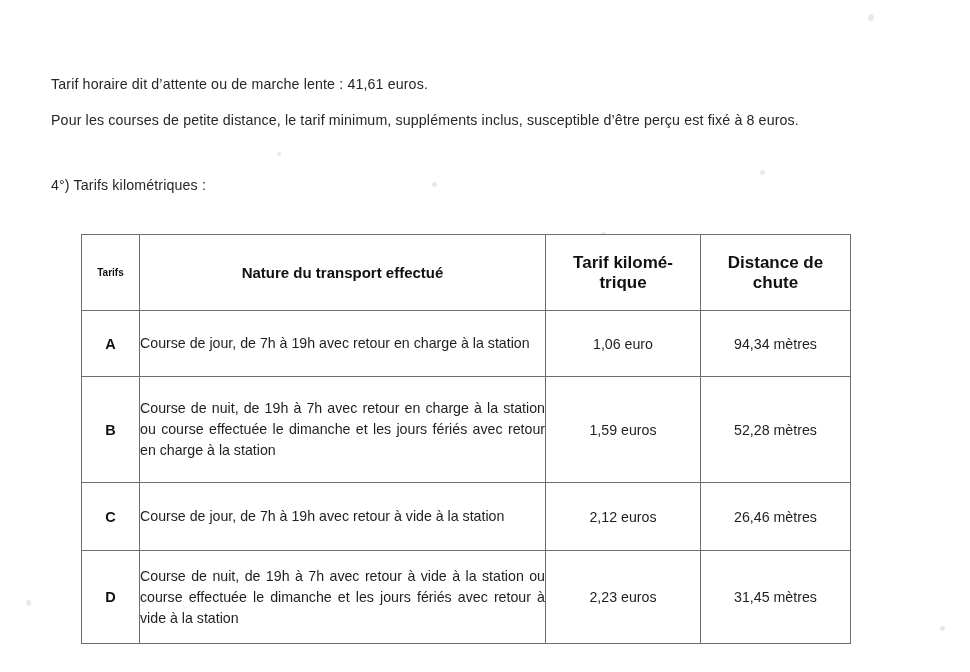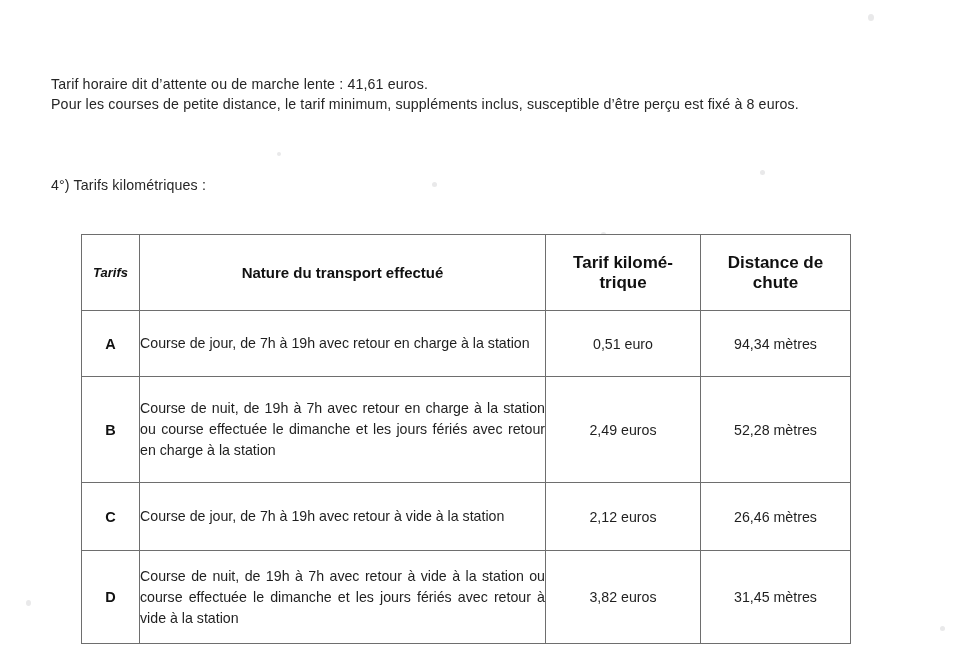--- a/index.html
+++ b/index.html
@@ -35,21 +35,21 @@
   
   .para {
     position: absolute;
     left: 51px;
     font-size: 14.2px;
     line-height: 21px;
     color: #262626;
     letter-spacing: 0.01em;
   }
   .para.p1 { top: 60px;  width: 870px; }
-  .para.p2 { top: 80px;  width: 868px; }
+  .para.p2 { top: 96px;  width: 868px; }
   .para.p3 { top: 161px; width: 500px; }
   .para.p4 { top: 203px; width: 600px; }
 
   
   .tariff-table {
     position: absolute;
     left: 81px;
     top: 234px;
     width: 769px;
     border-collapse: collapse;
@@ -68,21 +68,21 @@
   col.c-dist    { width: 150px; }
 
   .th-cell {
     text-align: center;
     font-weight: bold;
     font-size: 17px;
     line-height: 20px;
     padding: 9px 6px;
     color: #111111;
   }
-  .th-cell.tarifs { font-size: 13px; font-style: italic; }
+  .th-cell.tarifs { font-size: 10px; }
   .th-cell.nature { font-size: 15px; }
 
   .row-h { height: 76px; }
   .row-a { height: 66px; }
   .row-b { height: 106px; }
   .row-c { height: 68px; }
   .row-d { height: 93px; }
 
   .cell-letter {
     text-align: center;
@@ -144,37 +144,37 @@
         <th class="th-cell">
           <span>Distance de</span><br>
           <span>chute</span>
         </th>
       </tr>
     </thead>
     <tbody>
       <tr class="row-a">
         <td class="cell-letter">A</td>
         <td class="cell-nature">Course de jour, de 7h à 19h avec retour en charge à la station</td>
-        <td class="cell-num">0,51 euro</td>
+        <td class="cell-num">1,06 euro</td>
         <td class="cell-num">94,34 mètres</td>
       </tr>
       <tr class="row-b">
         <td class="cell-letter">B</td>
         <td class="cell-nature">Course de nuit, de 19h à 7h avec retour en charge à la station ou course effectuée le dimanche et les jours fériés avec retour en charge à la station</td>
-        <td class="cell-num">2,49 euros</td>
+        <td class="cell-num">1,59 euros</td>
         <td class="cell-num">52,28 mètres</td>
       </tr>
       <tr class="row-c">
         <td class="cell-letter">C</td>
         <td class="cell-nature">Course de jour, de 7h à 19h avec retour à vide à la station</td>
         <td class="cell-num">2,12 euros</td>
         <td class="cell-num">26,46 mètres</td>
       </tr>
       <tr class="row-d">
         <td class="cell-letter">D</td>
         <td class="cell-nature">Course de nuit, de 19h à 7h avec retour à vide à la station ou course effectuée le dimanche et les jours fériés avec retour à vide à la station</td>
-        <td class="cell-num">3,82 euros</td>
+        <td class="cell-num">2,23 euros</td>
         <td class="cell-num">31,45 mètres</td>
       </tr>
     </tbody>
   </table>
 
 </div>
 
 </body></html>

